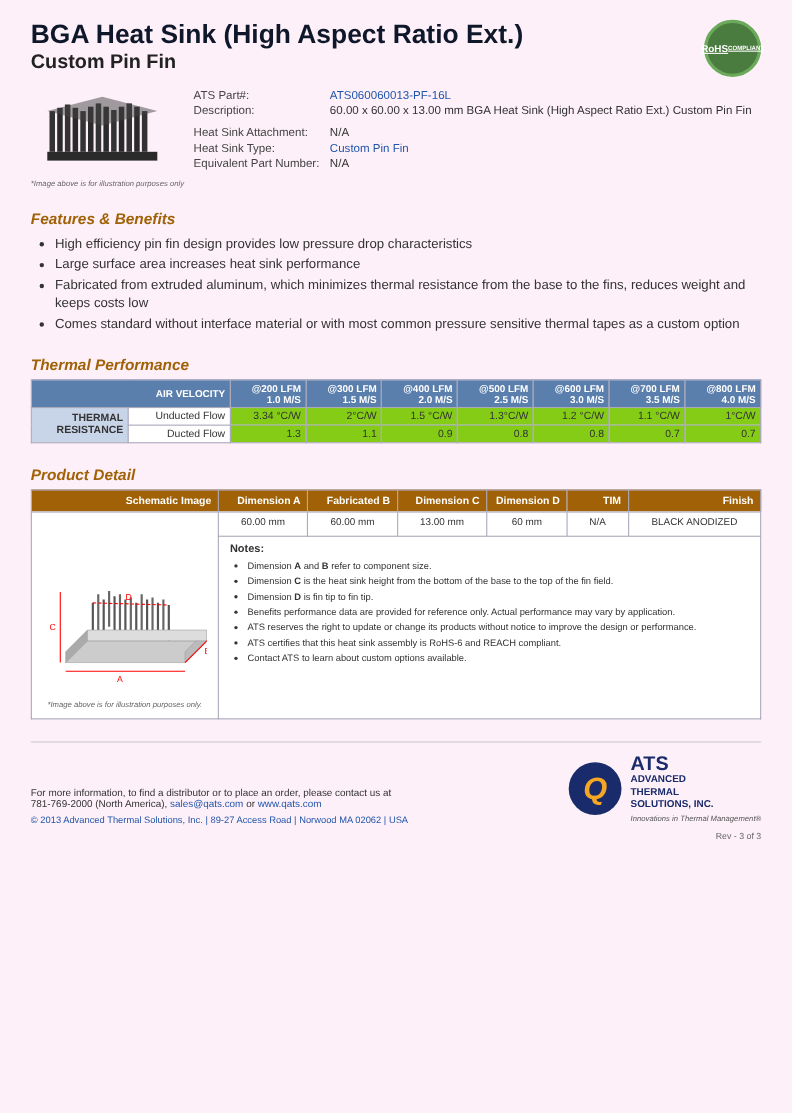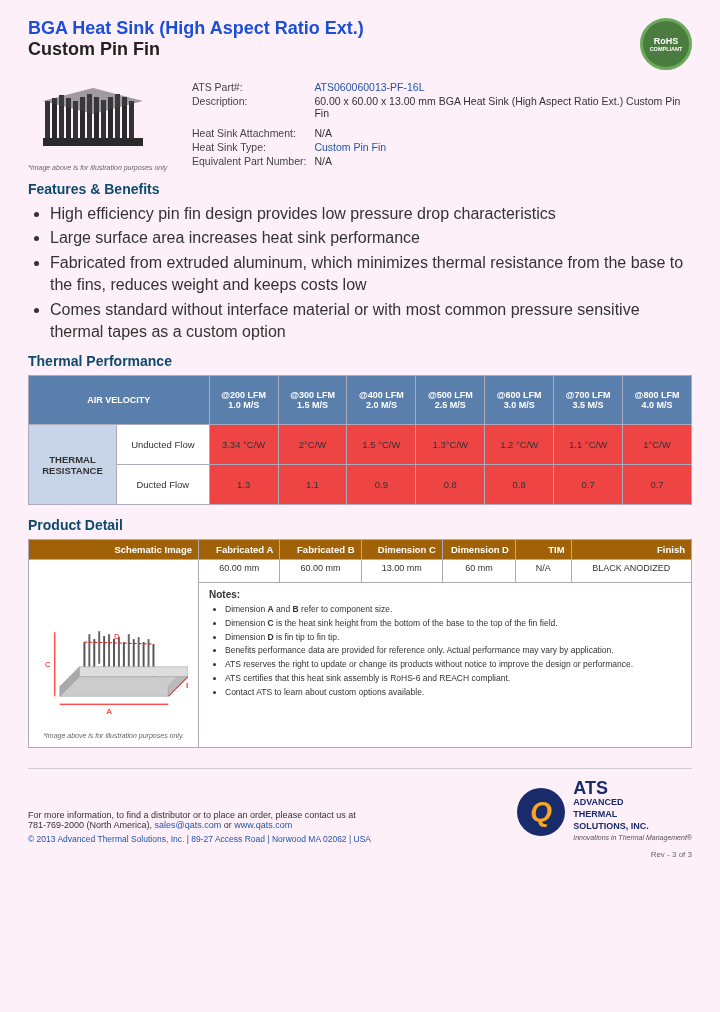--- a/index.html
+++ b/index.html
@@ -18,54 +18,55 @@
       padding: 18px 28px;
       position: relative;
     }
     .header-section {
       display: flex;
       justify-content: space-between;
       align-items: flex-start;
       margin-bottom: 10px;
     }
     .title-block h1 {
-      font-size: 18px;
-      font-weight: bold;
-      color: #1d4ed8;
+      font-size: 24px;
+      font-weight: bold;
+      color: #0f172a;
     }
     .title-block h2 {
       font-size: 18px;
       font-weight: bold;
       color: #222;
     }
     .rohs-badge {
       width: 52px;
       height: 52px;
       border-radius: 50%;
       background: #4a7c3f;
       border: 3px solid #6aaa5a;
       display: flex;
-      flex-direction: column;
+      flex-direction: row;
       align-items: center;
       justify-content: center;
       color: white;
       font-size: 7px;
       font-weight: bold;
       text-align: center;
+      text-decoration: underline;
     }
     .rohs-badge .rohs-text {
       font-size: 9px;
       font-weight: bold;
     }
     .rohs-badge .compliant-text {
       font-size: 5.5px;
     }
     .product-info-section {
       display: flex;
-      gap: 20px;
+      gap: 4px;
       margin-bottom: 4px;
     }
     .product-image-area {
       width: 140px;
       flex-shrink: 0;
     }
     .heatsink-image {
       width: 130px;
       height: 80px;
       display: flex;
@@ -102,67 +103,68 @@
     .spec-value {
       color: #333;
     }
     .spec-value.highlight {
       color: #2255aa;
     }
     .spec-value.link-blue {
       color: #2255aa;
     }
     .section-heading {
-      color: #0c4a6e;
+      color: #a16207;
       font-size: 14px;
       font-weight: bold;
-      margin-top: 10px;
+      margin-top: 20px;
       margin-bottom: 6px;
       border-bottom: none;
+      font-style: italic;
     }
     .features-list {
       list-style: disc;
       padding-left: 22px;
       margin-bottom: 8px;
     }
     .features-list li {
-      font-size: 16px;
+      font-size: 12px;
       color: #333;
       margin-bottom: 2px;
       line-height: 1.4;
     }
     .thermal-section {
       margin-top: 8px;
     }
     .thermal-table {
       width: 100%;
       border-collapse: collapse;
       margin-top: 4px;
     }
     .thermal-table th, .thermal-table td {
       border: 1px solid #aab;
-      text-align: center;
-      padding: 14px 4px;
+      text-align: right;
+      padding: 2px 4px;
       font-size: 9.5px;
     }
     .thermal-table thead tr.header-row th {
       background: #5b7fad;
       color: white;
       font-weight: bold;
       font-size: 9px;
     }
     .air-velocity-label {
       background: #5b7fad;
       color: white;
       font-weight: bold;
       font-size: 9px;
       text-align: center;
     }
     .thermal-table tbody tr td {
-      background: #ef4444;
+      background: #84cc16;
       font-size: 9.5px;
     }
     .row-label-cell {
       background: #dde4f0 !important;
       font-weight: bold;
       font-size: 9px;
       text-align: left;
       padding-left: 6px;
       color: #333;
     }
@@ -424,21 +426,21 @@
       </tbody>
     </table>
   </div>
 
   <div class="product-detail-section">
     <div class="section-heading">Product Detail</div>
     <table class="detail-table">
       <thead>
         <tr>
           <th>Schematic Image</th>
-          <th>Fabricated A</th>
+          <th>Dimension A</th>
           <th>Fabricated B</th>
           <th>Dimension C</th>
           <th>Dimension D</th>
           <th>TIM</th>
           <th>Finish</th>
         </tr>
       </thead>
       <tbody>
         <tr class="dim-values-row">
           <td class="schematic-cell" rowspan="2">

